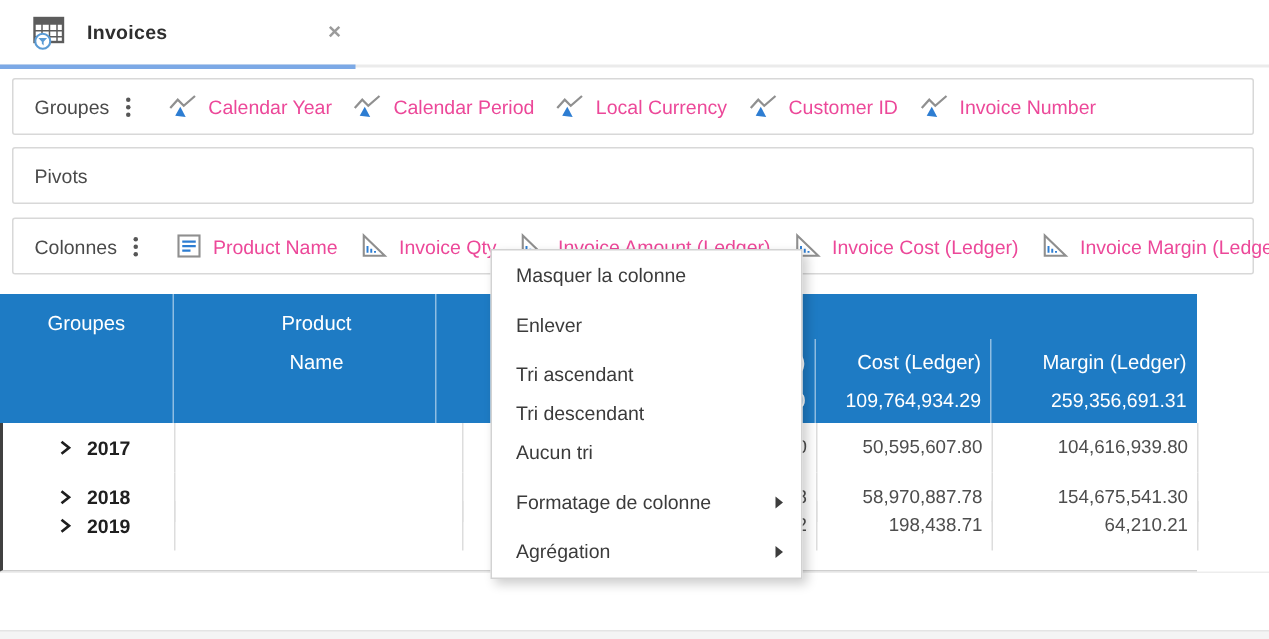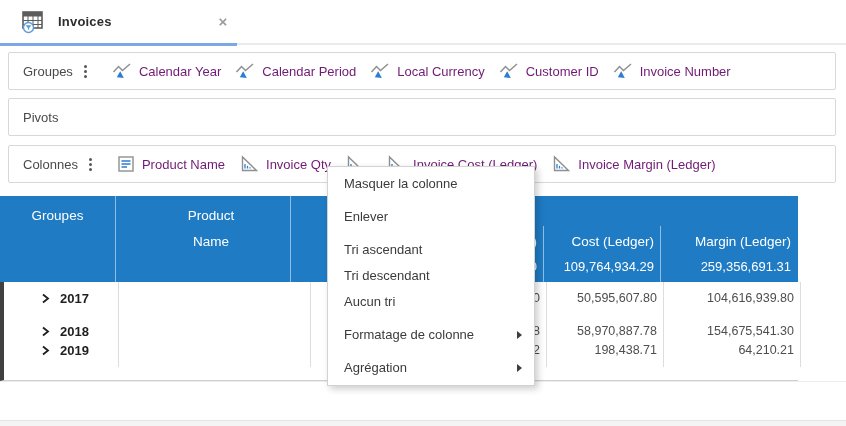--- a/index.html
+++ b/index.html
@@ -26,37 +26,37 @@
     color:#9b9b9b;font-size:15px;font-weight:bold;cursor:pointer;}
   
   .panel{position:absolute;left:8px;width:828px;height:38px;border:1px solid #d8d8d8;border-radius:2px;
     background:#fff;display:flex;align-items:center;padding-left:14px;}
   .panel-groups{top:52px;} .panel-pivots{top:98px;} .panel-columns{top:145px;}
   .panel-label{font-size:13px;color:#4a4a4a;white-space:nowrap;}
   .kebab{display:inline-flex;flex-direction:column;gap:2px;margin:0 8px 0 8px;cursor:pointer;padding:3px;}
   .kebab i{width:3px;height:3px;border-radius:50%;background:#565656;}
   .chip{display:inline-flex;align-items:center;margin-left:14px;cursor:pointer;white-space:nowrap;}
   .chip svg{margin-right:7px;flex:none;}
-  .chip-label{font-size:13px;color:#701a75;}
+  .chip-label{font-size:13px;color:#ec4899;}
   
   .grid{position:absolute;top:196px;left:0;width:798px;height:185px;}
   .grid-header{position:absolute;top:0;left:0;width:798px;height:86px;background:var(--header-blue);color:#fff;}
   .hcell{position:absolute;font-size:13.5px;white-space:nowrap;}
   .line1{top:7px;height:26px;line-height:26px;}
   .line2{top:33px;height:26px;line-height:26px;}
   .line3{top:59px;height:24px;line-height:24px;font-size:13px;}
   .center{text-align:center;} .right{text-align:right;padding-right:6px;}
   .hc1{left:0;width:115px;} .hc2{left:115px;width:192px;} .hc3{left:290px;width:100px;}
   .hc4{left:390px;width:153px;} .hc5{left:543px;width:117px;} .hc6{left:660px;width:137px;}
   .hcinv{left:290px;width:447px;}
   .hc2.twoline{line-height:26px;}
   .vdiv{position:absolute;width:1px;background:rgba(255,255,255,.5);}
   .vdiv.full{top:0;height:86px;} .vdiv.part{top:30px;height:56px;}
   .grid-body{position:absolute;top:86px;left:0;width:798px;height:99px;
-    border-bottom:1px solid #cfcfcf;border-left:4px solid #404040;background:#fff;}
+    border-bottom:1px solid #cfcfcf;border-left:2px solid #404040;background:#fff;}
   .brow{position:absolute;left:0;width:798px;height:33px;}
   .brow.r0{top:0;} .brow.r1{top:33px;} .brow.r2{top:52px;}
   .bcell{position:absolute;top:0;height:33px;line-height:33px;border-right:1px solid #ddd;
     font-size:12.5px;color:#4e4e4e;white-space:nowrap;overflow:hidden;}
   .bcell.num{text-align:right;padding-right:6px;}
   .group-cell{display:flex;align-items:center;padding-left:36px;font-weight:bold;color:#1f1f1f;font-size:13px;cursor:pointer;}
   .group-cell svg{margin-right:9px;flex:none;}
   .pane-line{position:absolute;top:381px;left:0;width:846px;height:1px;background:#ededed;}
   
   .ctx-menu{position:absolute;left:290px;top:166px;width:208px;background:#fff;border:1px solid #d2d2d2;
@@ -167,20 +167,21 @@
     </svg>
     <span class="chip-label">Invoice Qty</span>
   </span>
   <span class="chip">
     <svg width="20" height="18" viewBox="0 0 20 18">
       <path d="M3.5,2 L3.5,15.5 L17.5,15.5 Z" fill="none" stroke="#8f8f8f" stroke-width="1.4"></path>
       <line x1="6" y1="9" x2="6" y2="13.5" stroke="#2d7dd2" stroke-width="1.3"></line>
       <line x1="8.5" y1="10.8" x2="8.5" y2="13.5" stroke="#2d7dd2" stroke-width="1.3"></line>
       <line x1="11" y1="12.3" x2="11" y2="13.5" stroke="#2d7dd2" stroke-width="1.3"></line>
     </svg>
+    <span class="chip-label">Invoice Amount (Ledger)</span>
   </span>
   <span class="chip">
     <svg width="20" height="18" viewBox="0 0 20 18">
       <path d="M3.5,2 L3.5,15.5 L17.5,15.5 Z" fill="none" stroke="#8f8f8f" stroke-width="1.4"></path>
       <line x1="6" y1="9" x2="6" y2="13.5" stroke="#2d7dd2" stroke-width="1.3"></line>
       <line x1="8.5" y1="10.8" x2="8.5" y2="13.5" stroke="#2d7dd2" stroke-width="1.3"></line>
       <line x1="11" y1="12.3" x2="11" y2="13.5" stroke="#2d7dd2" stroke-width="1.3"></line>
     </svg>
     <span class="chip-label">Invoice Cost (Ledger)</span>
   </span>

